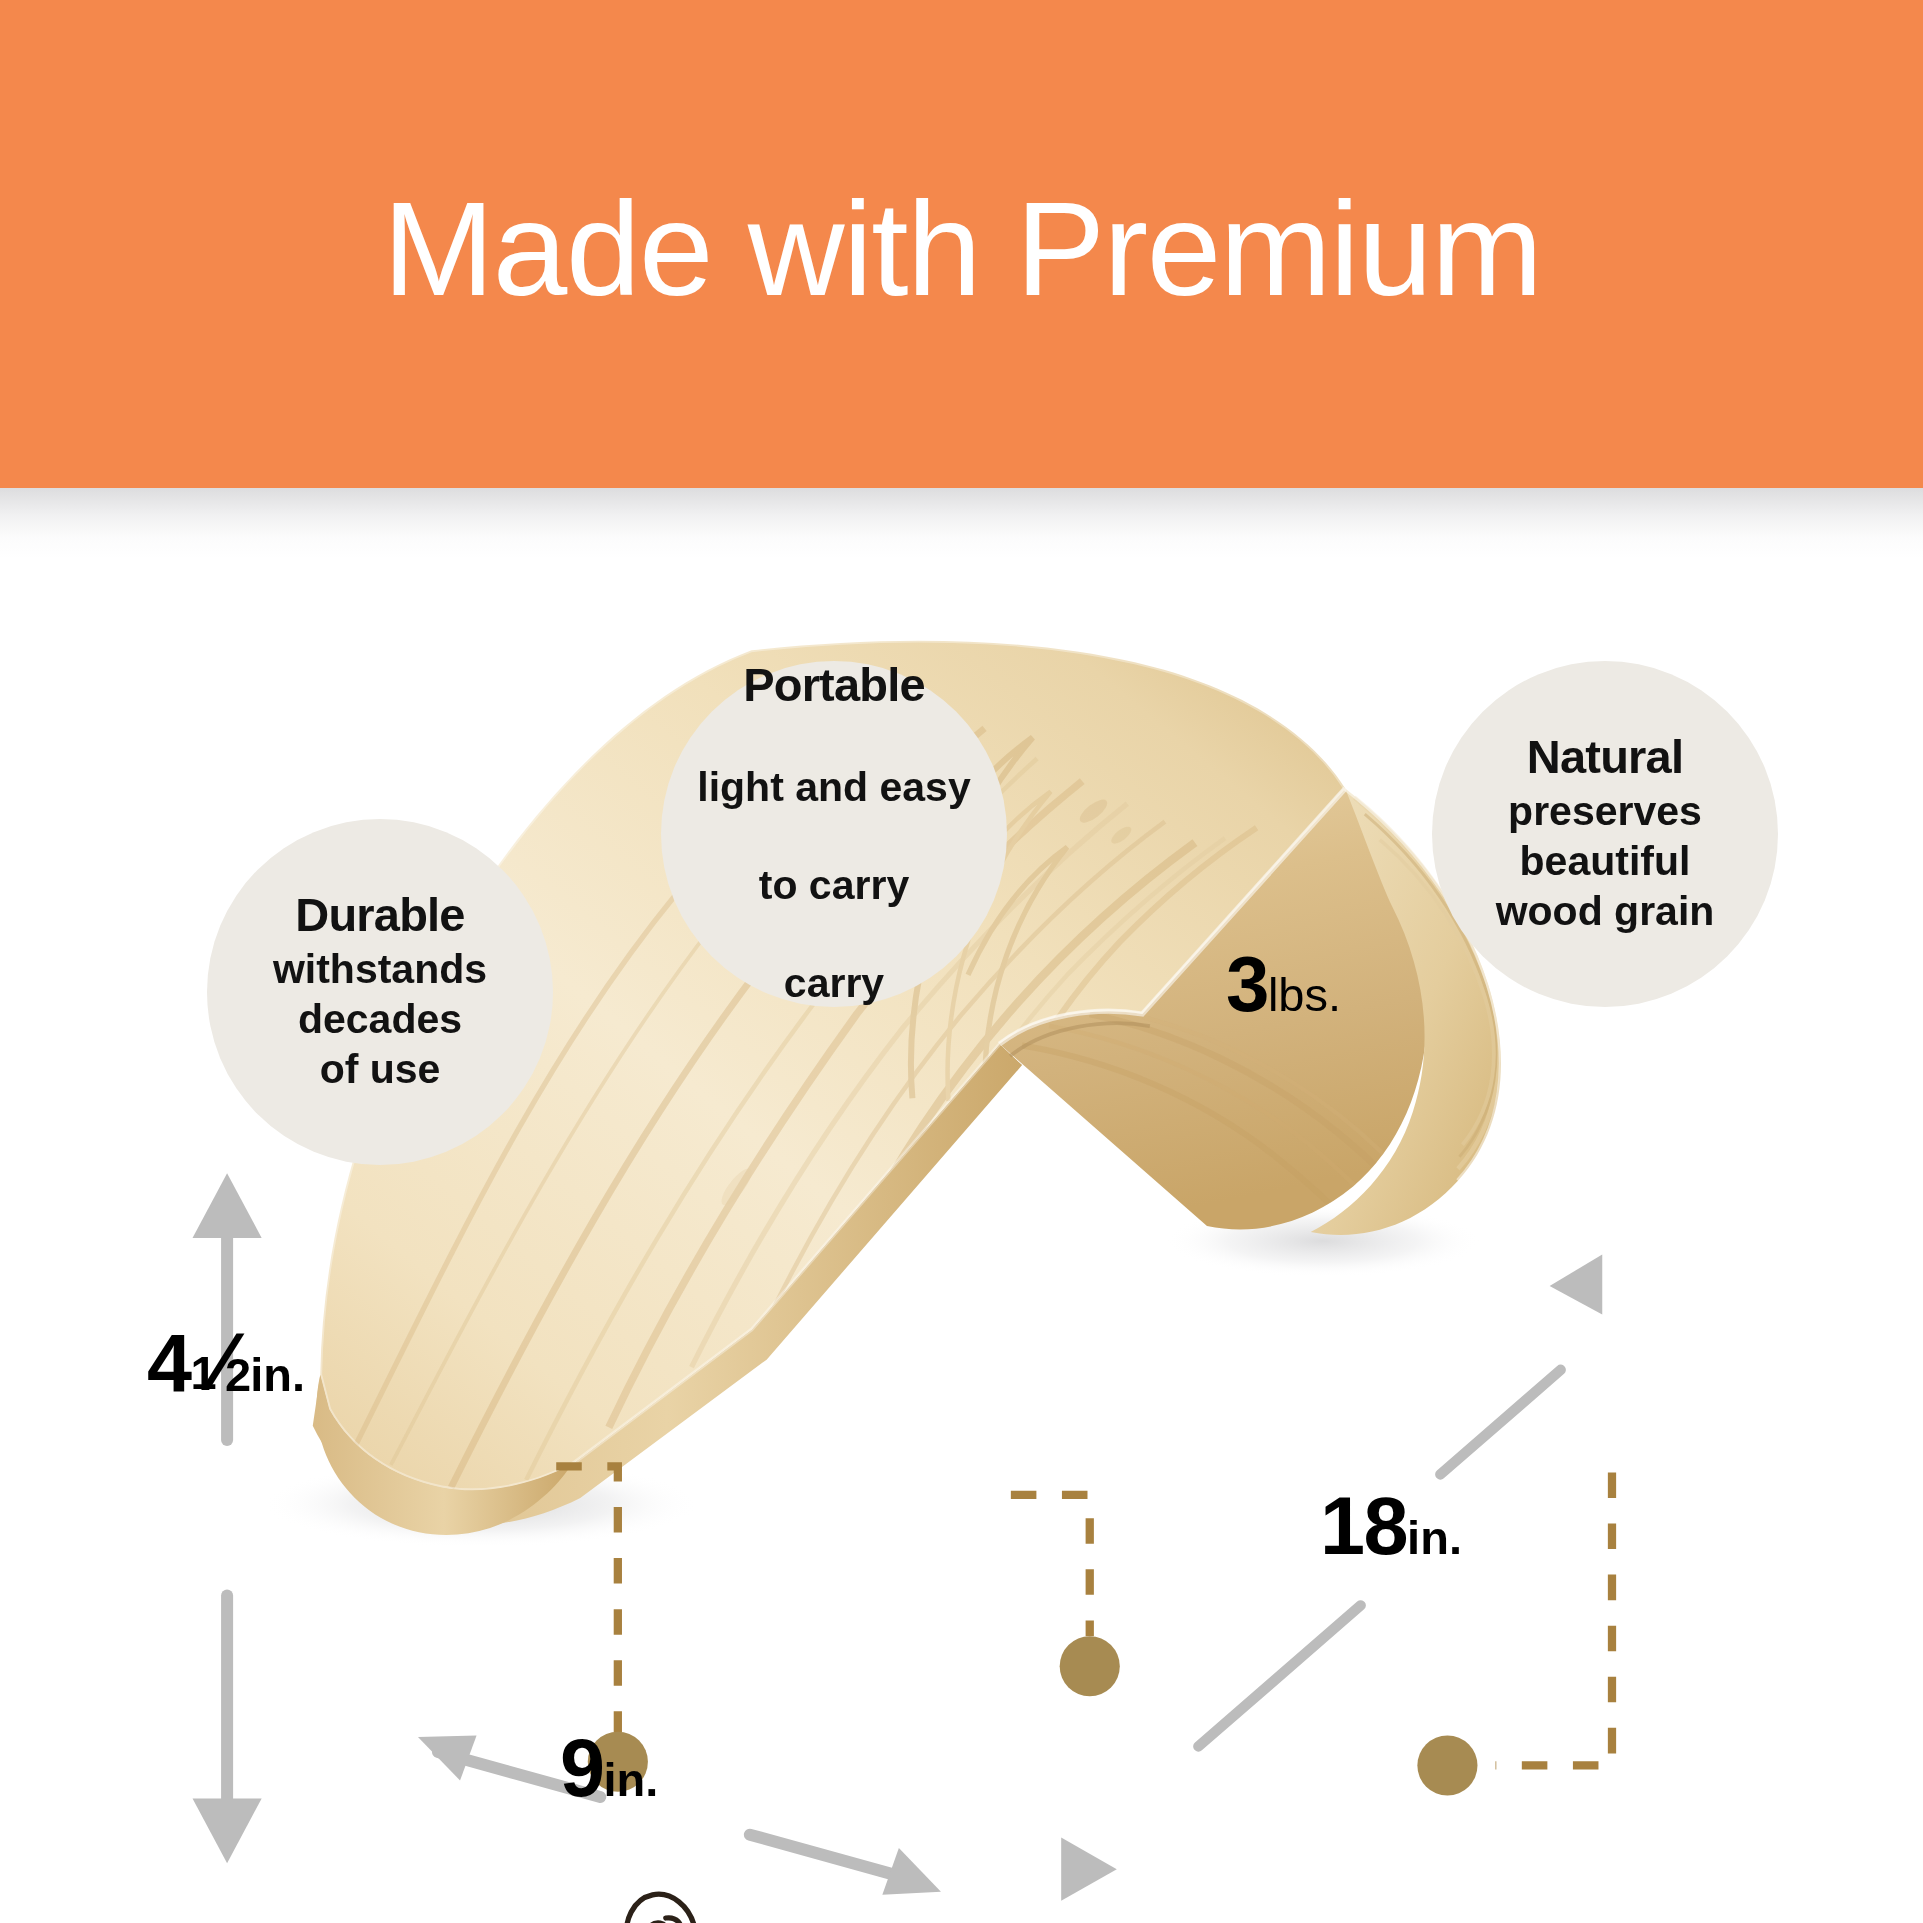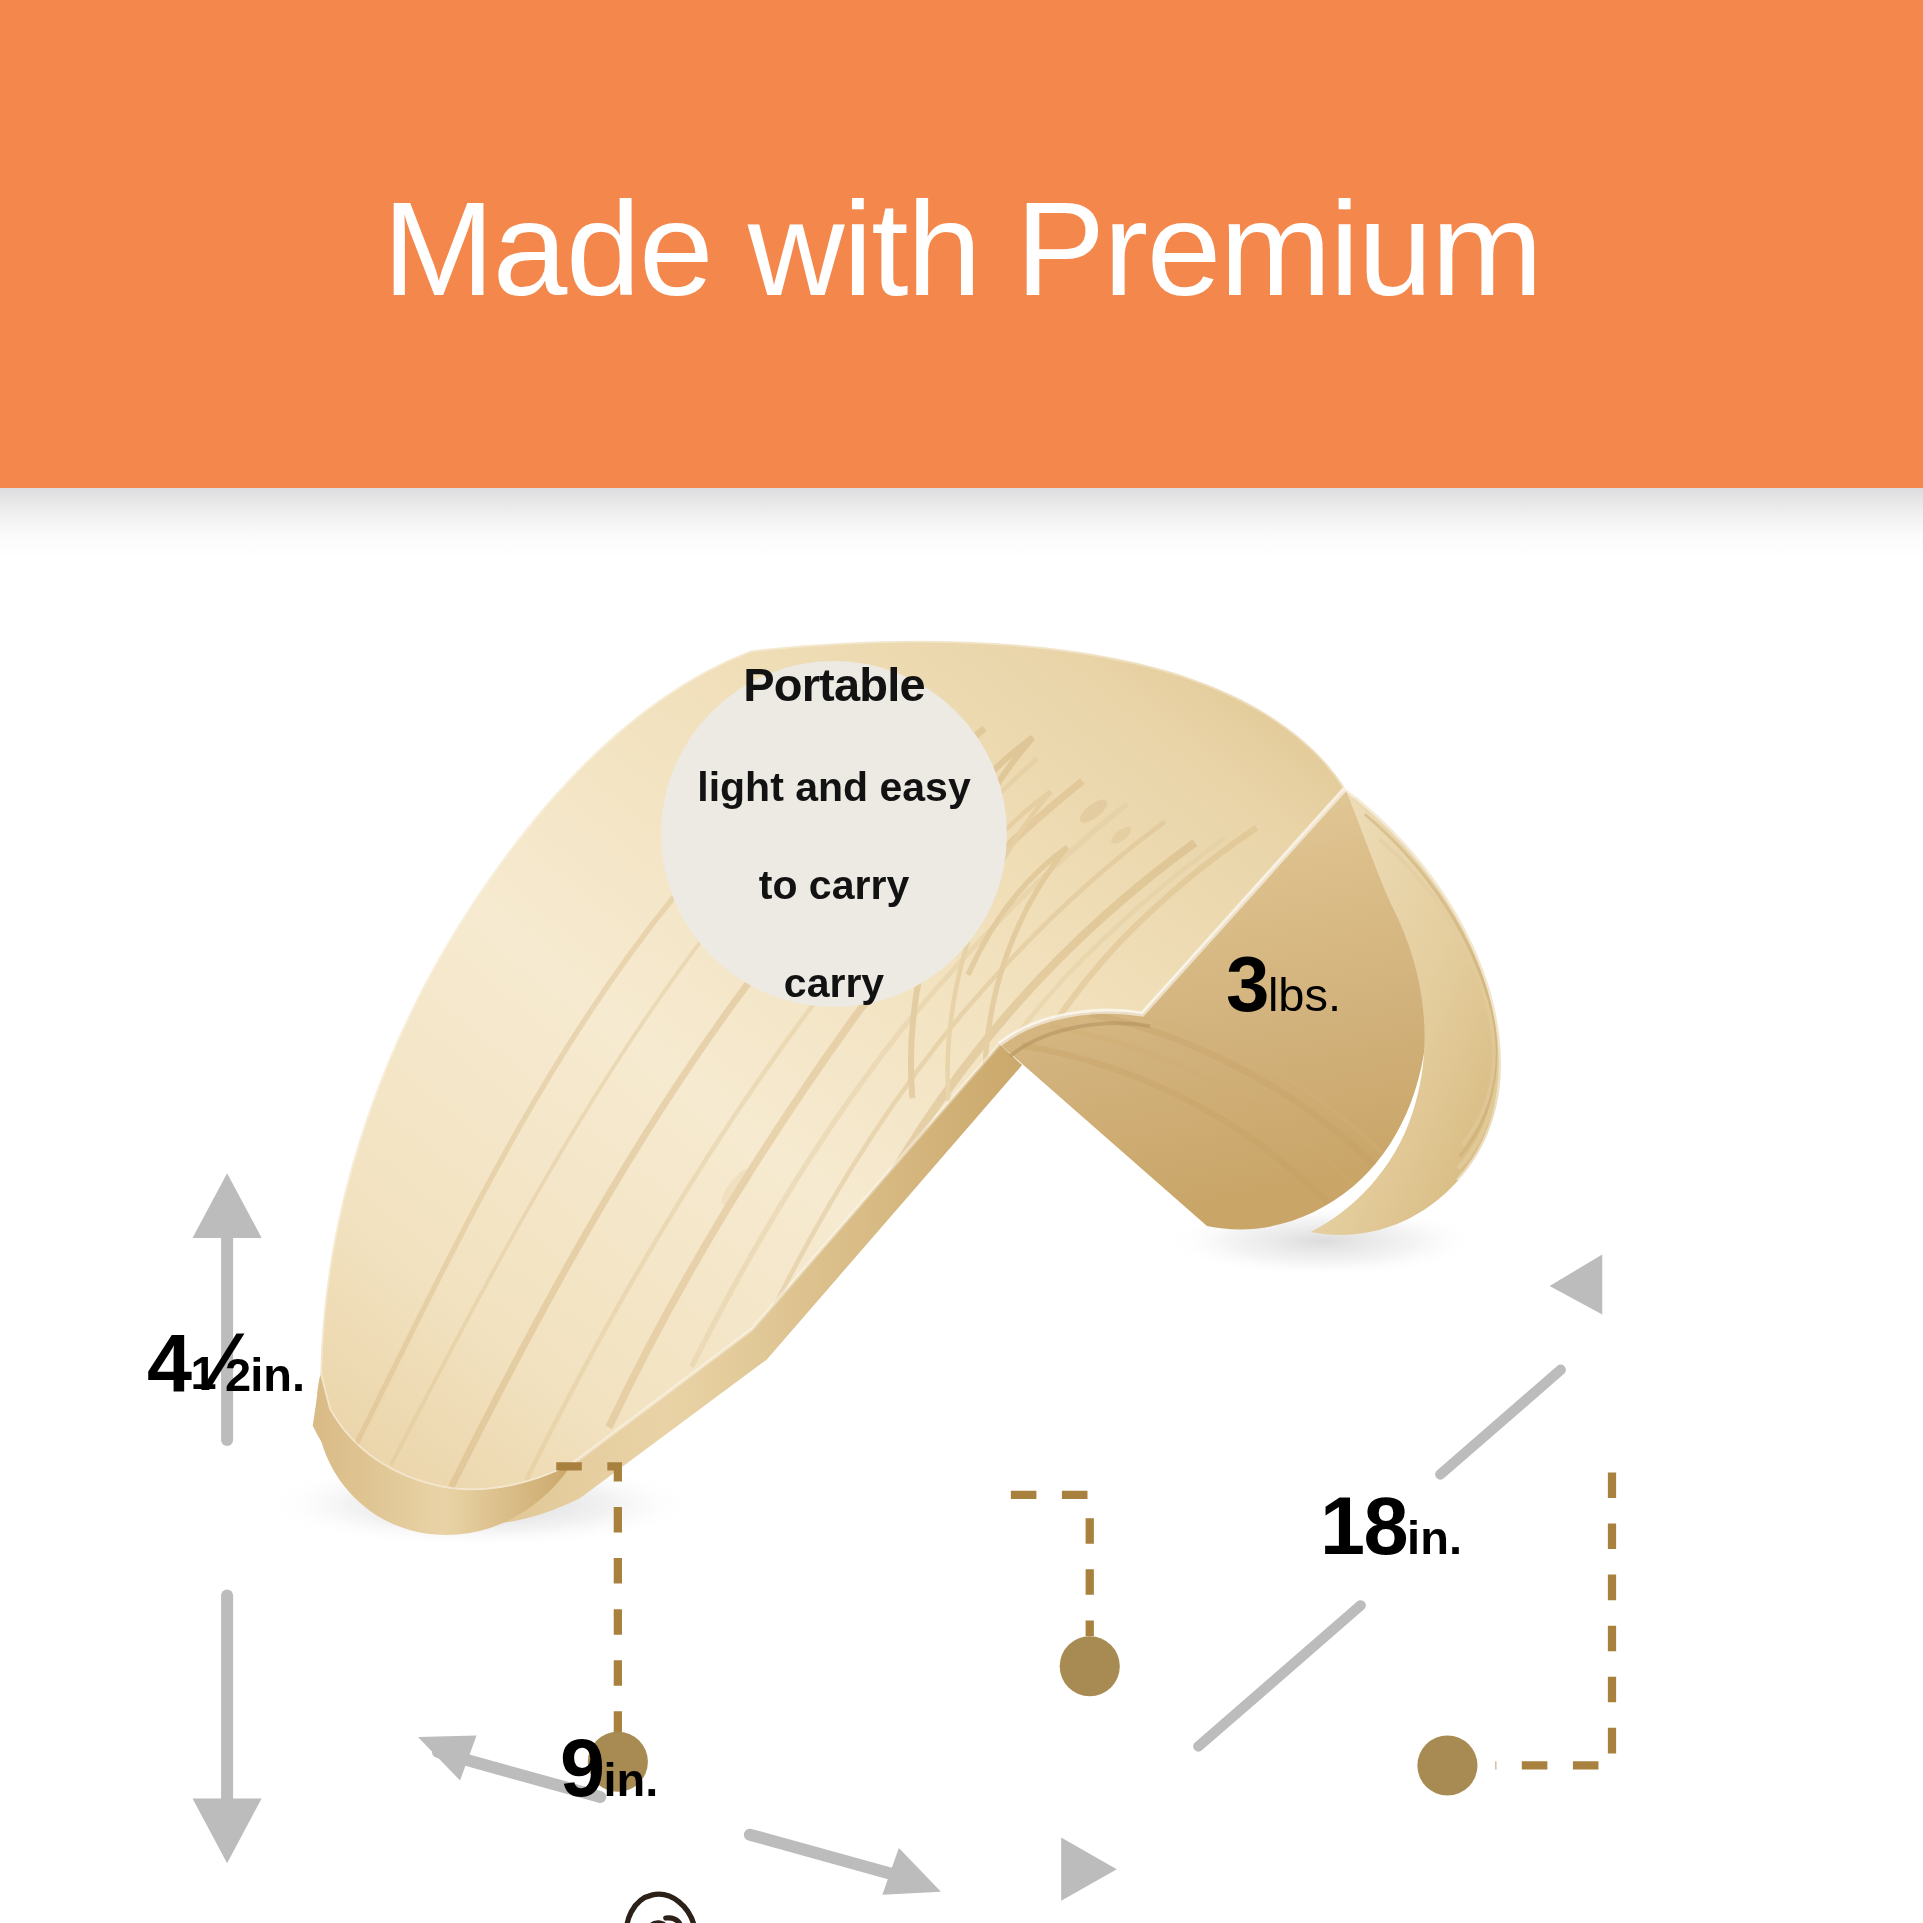--- a/index.html
+++ b/index.html
@@ -344,28 +344,40 @@
           <path d="M 96 150 C 110 150, 120 158, 122 166"></path>
 
           <path d="M 8 128 C 22 112, 48 108, 70 116"></path>
         </g>
         <text x="112" y="185" font-family="Liberation Sans, sans-serif" font-size="30" font-weight="bold" fill="#2b2118" transform="rotate(6 112 185)">HSP</text>
       </svg>
     </div>
 
   </div>
 
+  <div class="bubble" id="bubble-durable">
+    <span class="b-title">Durable</span>
+    <span class="b-body">withstands</span>
+    <span class="b-body">decades</span>
+    <span class="b-body">of use</span>
+  </div>
 
   <div class="bubble" id="bubble-portable">
     <span class="b-title">Portable</span>
     <span class="b-body">light and easy</span>
     <span class="b-body">to carry</span>
     <span class="b-body">carry</span>
   </div>
 
+  <div class="bubble" id="bubble-natural">
+    <span class="b-title">Natural</span>
+    <span class="b-body">preserves</span>
+    <span class="b-body">beautiful</span>
+    <span class="b-body">wood grain</span>
+  </div>
 
   <div class="meas" id="label-height">
     <span class="num">4</span><span class="frac"><span class="fnum">1</span><span class="fsl">⁄</span><span class="fden">2</span></span><span class="unit">in.</span>
   </div>
 
   <div class="meas" id="label-width">
     <span class="num">9</span><span class="unit">in.</span>
   </div>
 
   <div class="meas" id="label-length">

